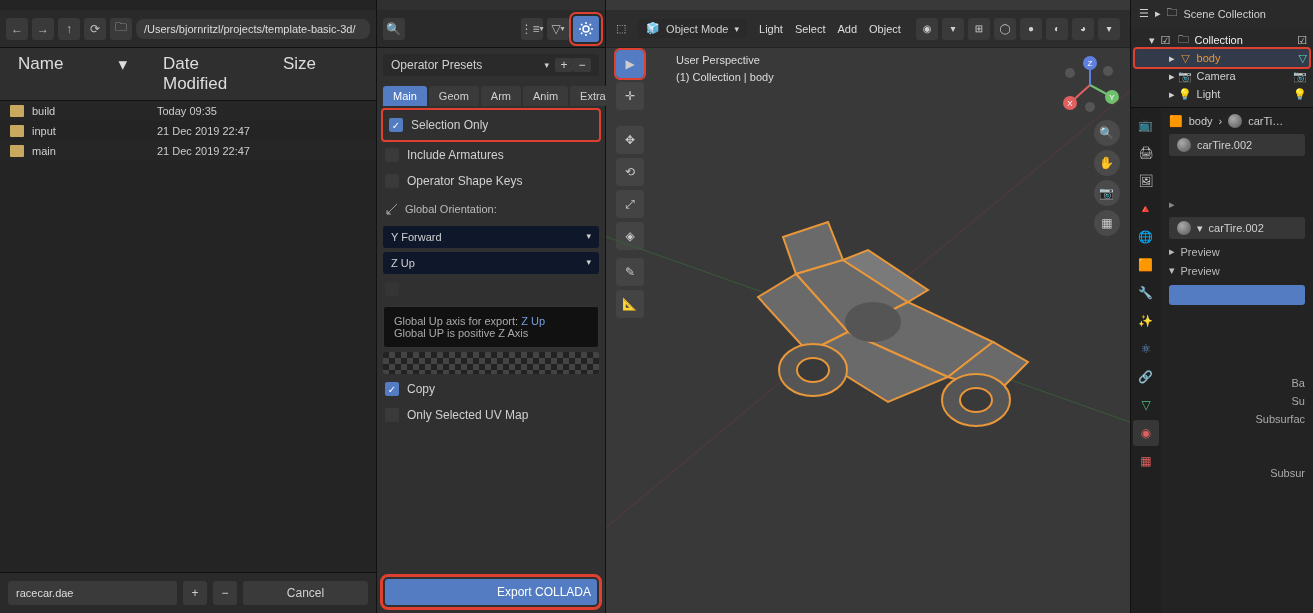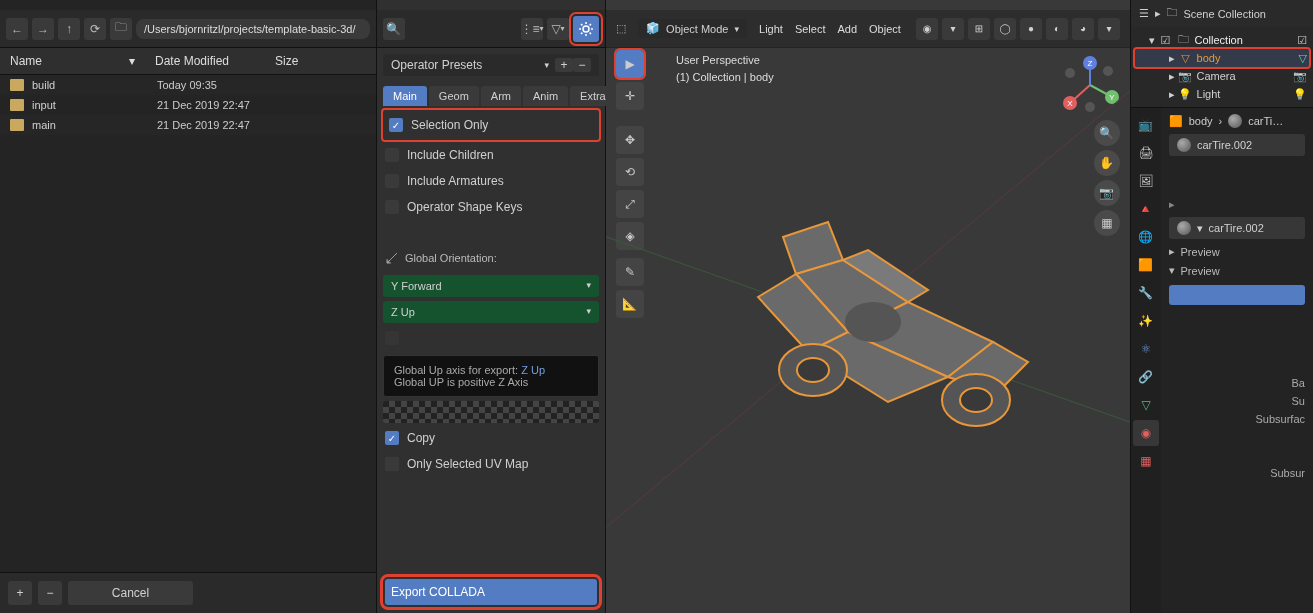--- a/index.html
+++ b/index.html
@@ -5,21 +5,21 @@
 * { box-sizing: border-box; margin: 0; padding: 0; }
 body { font-family: sans-serif; font-size: 12px; color: #d0d0d0; background: #1a1a1a; width: 1313px; height: 613px; overflow: hidden; }
 .app { display: flex; height: 613px; }
 
 
 .file-panel { width: 377px; background: #242424; display: flex; flex-direction: column; border-right: 1px solid #111; }
 .file-toolbar { display: flex; align-items: center; padding: 4px 6px; gap: 4px; background: #2a2a2a; border-bottom: 1px solid #111; height: 38px; margin-top: 10px; }
 .ft-btn { width: 22px; height: 22px; background: #3a3a3a; border-radius: 3px; display: flex; align-items: center; justify-content: center; color: #bbb; cursor: pointer; }
 .ft-path { flex: 1; background: #3a3a3a; border-radius: 8px; padding: 4px 8px; color: #ddd; font-size: 11px; height: 20px; overflow: hidden; text-overflow: ellipsis; white-space: nowrap; }
 .file-header { display: flex; background: #2f2f2f; border-bottom: 1px solid #111; }
-.fh-col { padding: 6px 10px; font-size: 12px; color: #ddd; }
+.fh-col { padding: 6px 18px; font-size: 17px; color: #ddd; }
 .fh-name { width: 145px; display: flex; justify-content: space-between; }
 .fh-date { width: 120px; }
 .fh-size { flex: 1; }
 .file-list { flex: 1; }
 .file-row { display: flex; align-items: center; padding: 4px 10px; }
 .file-row:nth-child(odd) { background: #262626; }
 .file-ico { width: 14px; height: 12px; background: #c9a860; border-radius: 1px; margin-right: 8px; }
 .fr-name { width: 125px; font-size: 11px; }
 .fr-date { font-size: 11px; color: #ccc; }
 .file-footer { display: flex; padding: 8px; gap: 6px; background: #2a2a2a; border-top: 1px solid #111; }
@@ -37,27 +37,27 @@
 .ep-preset { display: flex; align-items: center; background: #2a2a2a; border-radius: 3px; padding: 4px 8px; cursor: pointer; }
 .ep-preset span:first-child { flex: 1; }
 .ep-tabs { display: flex; gap: 2px; margin-top: 6px; }
 .ep-tab { background: #3a3a3a; border-radius: 3px 3px 0 0; padding: 4px 10px; font-size: 11px; cursor: pointer; }
 .ep-tab.active { background: #537cc3; color: #fff; }
 .ep-check { display: flex; align-items: center; padding: 4px 2px; gap: 8px; }
 .ep-cb { width: 14px; height: 14px; background: #3a3a3a; border-radius: 2px; display: flex; align-items: center; justify-content: center; }
 .ep-cb.checked { background: #537cc3; }
 .ep-cb.checked::after { content: "✓"; color: #fff; font-size: 10px; }
 .ep-sel-redbox { outline: 2px solid #e04030; padding: 4px; border-radius: 2px; }
-.ep-section-lbl { display: flex; align-items: center; gap: 6px; padding: 6px 2px; color: #bbb; font-size: 11px; margin-top: 23px; }
-.ep-select { background: #14532d; border-radius: 3px; padding: 5px 8px; font-size: 11px; display: flex; justify-content: space-between; cursor: pointer; }
+.ep-section-lbl { display: flex; align-items: center; gap: 6px; padding: 6px 2px; color: #bbb; font-size: 11px; }
+.ep-select { background: #0f172a; border-radius: 3px; padding: 5px 8px; font-size: 11px; display: flex; justify-content: space-between; cursor: pointer; }
 .ep-tooltip { background: #111; border: 1px solid #333; border-radius: 3px; padding: 8px 10px; font-size: 11px; color: #aaa; margin-top: 2px; }
 .ep-tooltip .ttline { color: #aaa; }
 .ep-tooltip .tval { color: #789fe0; }
 .ep-checker { height: 22px; background: repeating-conic-gradient(#444 0 25%, #222 0 50%) 0 0/12px 12px; border-radius: 3px; }
-.ep-export-btn { margin: 8px; background: #537cc3; border-radius: 3px; padding: 6px; text-align: left; color: #fff; cursor: pointer; outline: 3px solid #e04030; outline-offset: 2px; }
+.ep-export-btn { margin: 8px; background: #537cc3; border-radius: 3px; padding: 6px; text-align: right; color: #fff; cursor: pointer; outline: 3px solid #e04030; outline-offset: 2px; }
 
 
 .viewport { flex: 1; background: #393939; position: relative; overflow: hidden; }
 .vp-header { display: flex; align-items: center; gap: 12px; padding: 4px 10px; background: rgba(20,20,20,0.3); height: 38px; margin-top: 10px; border-bottom: 1px solid rgba(0,0,0,0.2); font-size: 11px; }
 .vp-header .mode-dd { display: flex; align-items: center; gap: 6px; background: #2a2a2a; padding: 3px 8px; border-radius: 3px; cursor: pointer; }
 .vp-menu { cursor: pointer; color: #ddd; }
 .vp-icons-right { margin-left: auto; display: flex; gap: 4px; }
 .vp-ico { width: 22px; height: 22px; background: #3a3a3a; border-radius: 3px; display: flex; align-items: center; justify-content: center; cursor: pointer; font-size: 10px; }
 .vp-info { position: absolute; top: 52px; left: 70px; font-size: 11px; color: #ddd; line-height: 1.5; }
 .vp-toolcol { position: absolute; left: 10px; top: 50px; display: flex; flex-direction: column; gap: 4px; }
@@ -129,20 +129,21 @@
           <span class="fr-name">input</span>
           <span class="fr-date">21 Dec 2019 22:47</span>
         </div>
       <div class="file-row">
           <span class="file-ico"></span>
           <span class="fr-name">main</span>
           <span class="fr-date">21 Dec 2019 22:47</span>
         </div>
     </div>
     <div class="file-footer">
+      <input class="fn-input" value="racecar.dae" style="">
       <div class="fn-pm">+</div>
       <div class="fn-pm">−</div>
       <div class="fn-cancel">Cancel</div>
     </div>
   </div>
 
   <div class="export-panel">
     <div class="ep-toolbar">
       <div class="ep-dd">🔍</div>
       <div style="flex:1"></div>
@@ -168,24 +169,20 @@
         <div class="ep-tab">Arm</div>
         <div class="ep-tab">Anim</div>
         <div class="ep-tab">Extra</div>
       </div>
       <div class="ep-sel-redbox">
         <div class="ep-check">
           <span class="ep-cb checked"></span>
           <span>Selection Only</span>
         </div>
       </div>
-      <div class="ep-check">
-          <span class="ep-cb"></span>
-          <span>Include Children</span>
-        </div>
       <div class="ep-check">
           <span class="ep-cb"></span>
           <span>Include Armatures</span>
         </div>
       <div class="ep-check">
           <span class="ep-cb"></span>
           <span>Operator Shape Keys</span>
         </div>
       <div class="ep-section-lbl">
         <svg width="14" height="14" viewBox="0 0 14 14">

